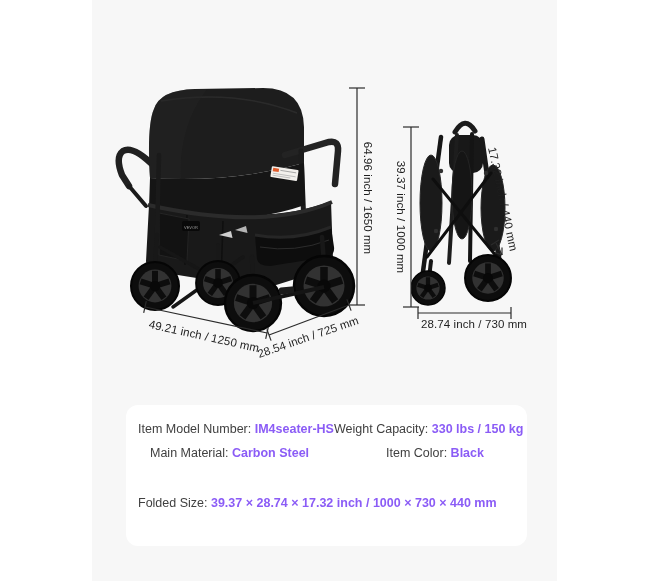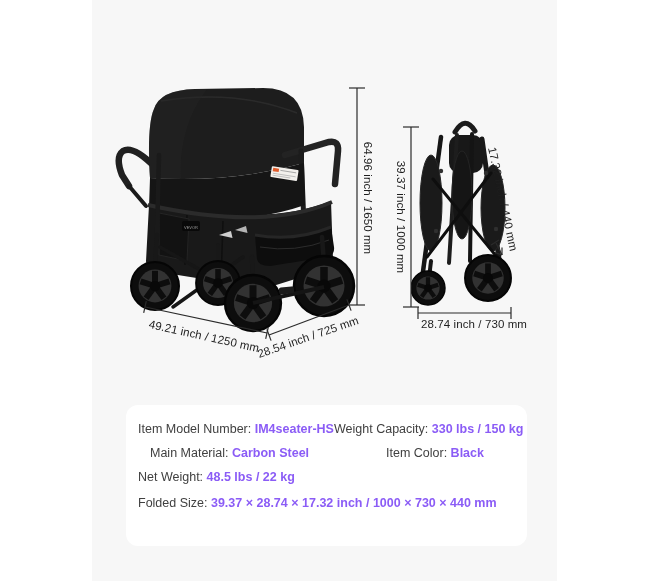--- a/index.html
+++ b/index.html
@@ -200,21 +200,18 @@
     </div>
     <div class="spec-row" style="left:208px;top:16px;">
       <span class="spec-label">Weight Capacity: </span><span class="spec-value">330 lbs / 150 kg</span>
     </div>
     <div class="spec-row" style="left:24px;top:40px;">
       <span class="spec-label">Main Material: </span><span class="spec-value">Carbon Steel</span>
     </div>
     <div class="spec-row" style="left:212px;top:40px;margin-left:48px;">
       <span class="spec-label">Item Color: </span><span class="spec-value">Black</span>
     </div>
-    <div class="spec-row" style="left:12px;top:64px;">
-      <span class="spec-label">Net Weight: </span><span class="spec-value">48.5 lbs / 22 kg</span>
-    </div>
     <div class="spec-row" style="left:12px;top:90px;">
       <span class="spec-label">Folded Size: </span><span class="spec-value">39.37 × 28.74 × 17.32 inch / 1000 × 730 × 440 mm</span>
     </div>
   </div>
 
 </div>
 
 </body></html>

